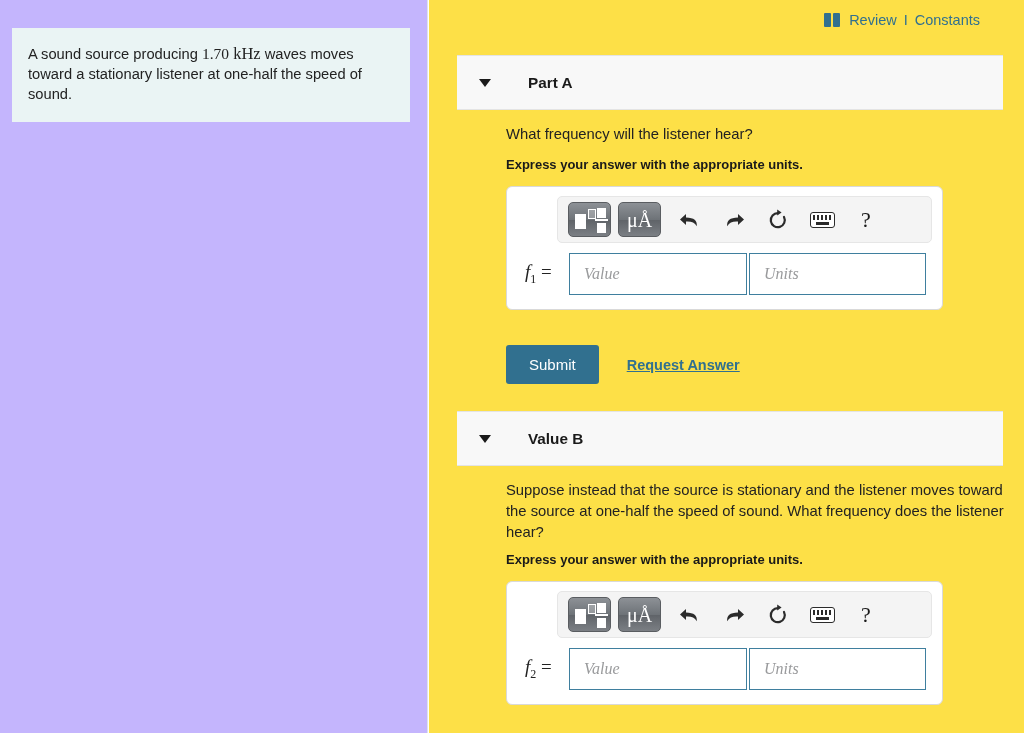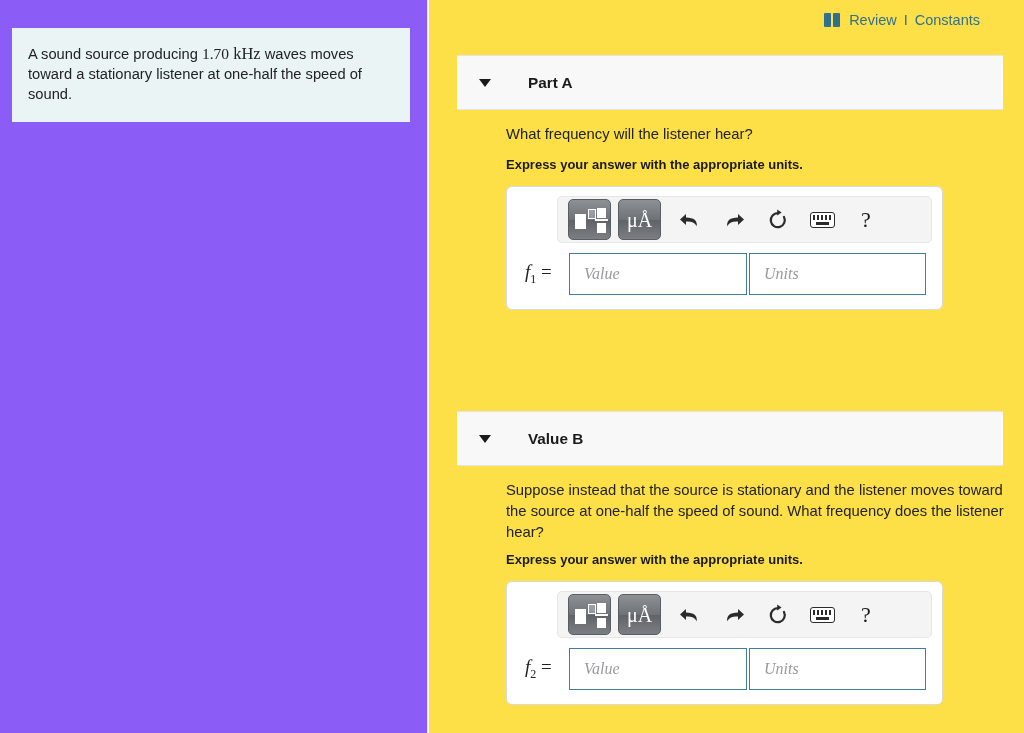--- a/index.html
+++ b/index.html
@@ -14,21 +14,21 @@
     position: relative;
     width: 1024px; height: 733px;
     background: #fff;
   }
 
   
   .left-col {
     position: absolute;
     left: 0; top: 0;
     width: 428px; height: 733px;
-    background: #8b5cf6;
+    background: #c4b5fd;
     border-right: 1px solid #dfe3e8;
   }
   .problem-box {
     position: absolute;
     left: 12px; top: 28px;
     width: 398px;
     background: #eaf4f4;
     padding: 16px 16px 18px 16px;
   }
   .problem-text {
@@ -127,21 +127,21 @@
     margin: 9px 10px 0 50px;
     height: 47px;
     background: #f4f4f4;
     border: 1px solid #e6e6e6;
     border-radius: 5px;
     display: flex;
     align-items: center;
     padding: 0 10px;
   }
   .tb-btn {
-    width: 43px; height: 41px;
+    width: 43px; height: 35px;
     border-radius: 5px;
     background: linear-gradient(180deg,#8d9196 0%, #6e7378 50%, #5f6368 51%, #7b7f84 100%);
     border: 1px solid #5a5d61;
     display: flex; align-items: center; justify-content: center;
     margin-right: 7px;
     position: relative;
   }
   
   .tmpl { position: relative; width: 30px; height: 24px; }
   .tmpl .big {
@@ -323,20 +323,24 @@
         </div>
         <div class="tb-icon qm">?</div>
       </div>
       <div class="input-row">
         <span class="var-label"><i>f</i><sub>1</sub> <span>=</span></span>
         <div class="field value">Value</div>
         <div class="field units">Units</div>
       </div>
     </div>
 
+    <div class="submit-row" style="top:345px;">
+      <button class="submit-btn">Submit</button>
+      <span class="req-link">Request Answer</span>
+    </div>
 
     <div class="part-header" style="top:411px;">
       <span class="caret"></span>
       <span class="part-title">Value B</span>
     </div>
 
     <div class="qtext" style="top:480px;">Suppose instead that the source is stationary and the listener moves toward the source at one-half the speed of sound. What frequency does the listener hear?</div>
     <div class="qbold" style="top:552px;">Express your answer with the appropriate units.</div>
 
     <div class="answer-box" style="top:581px;">

